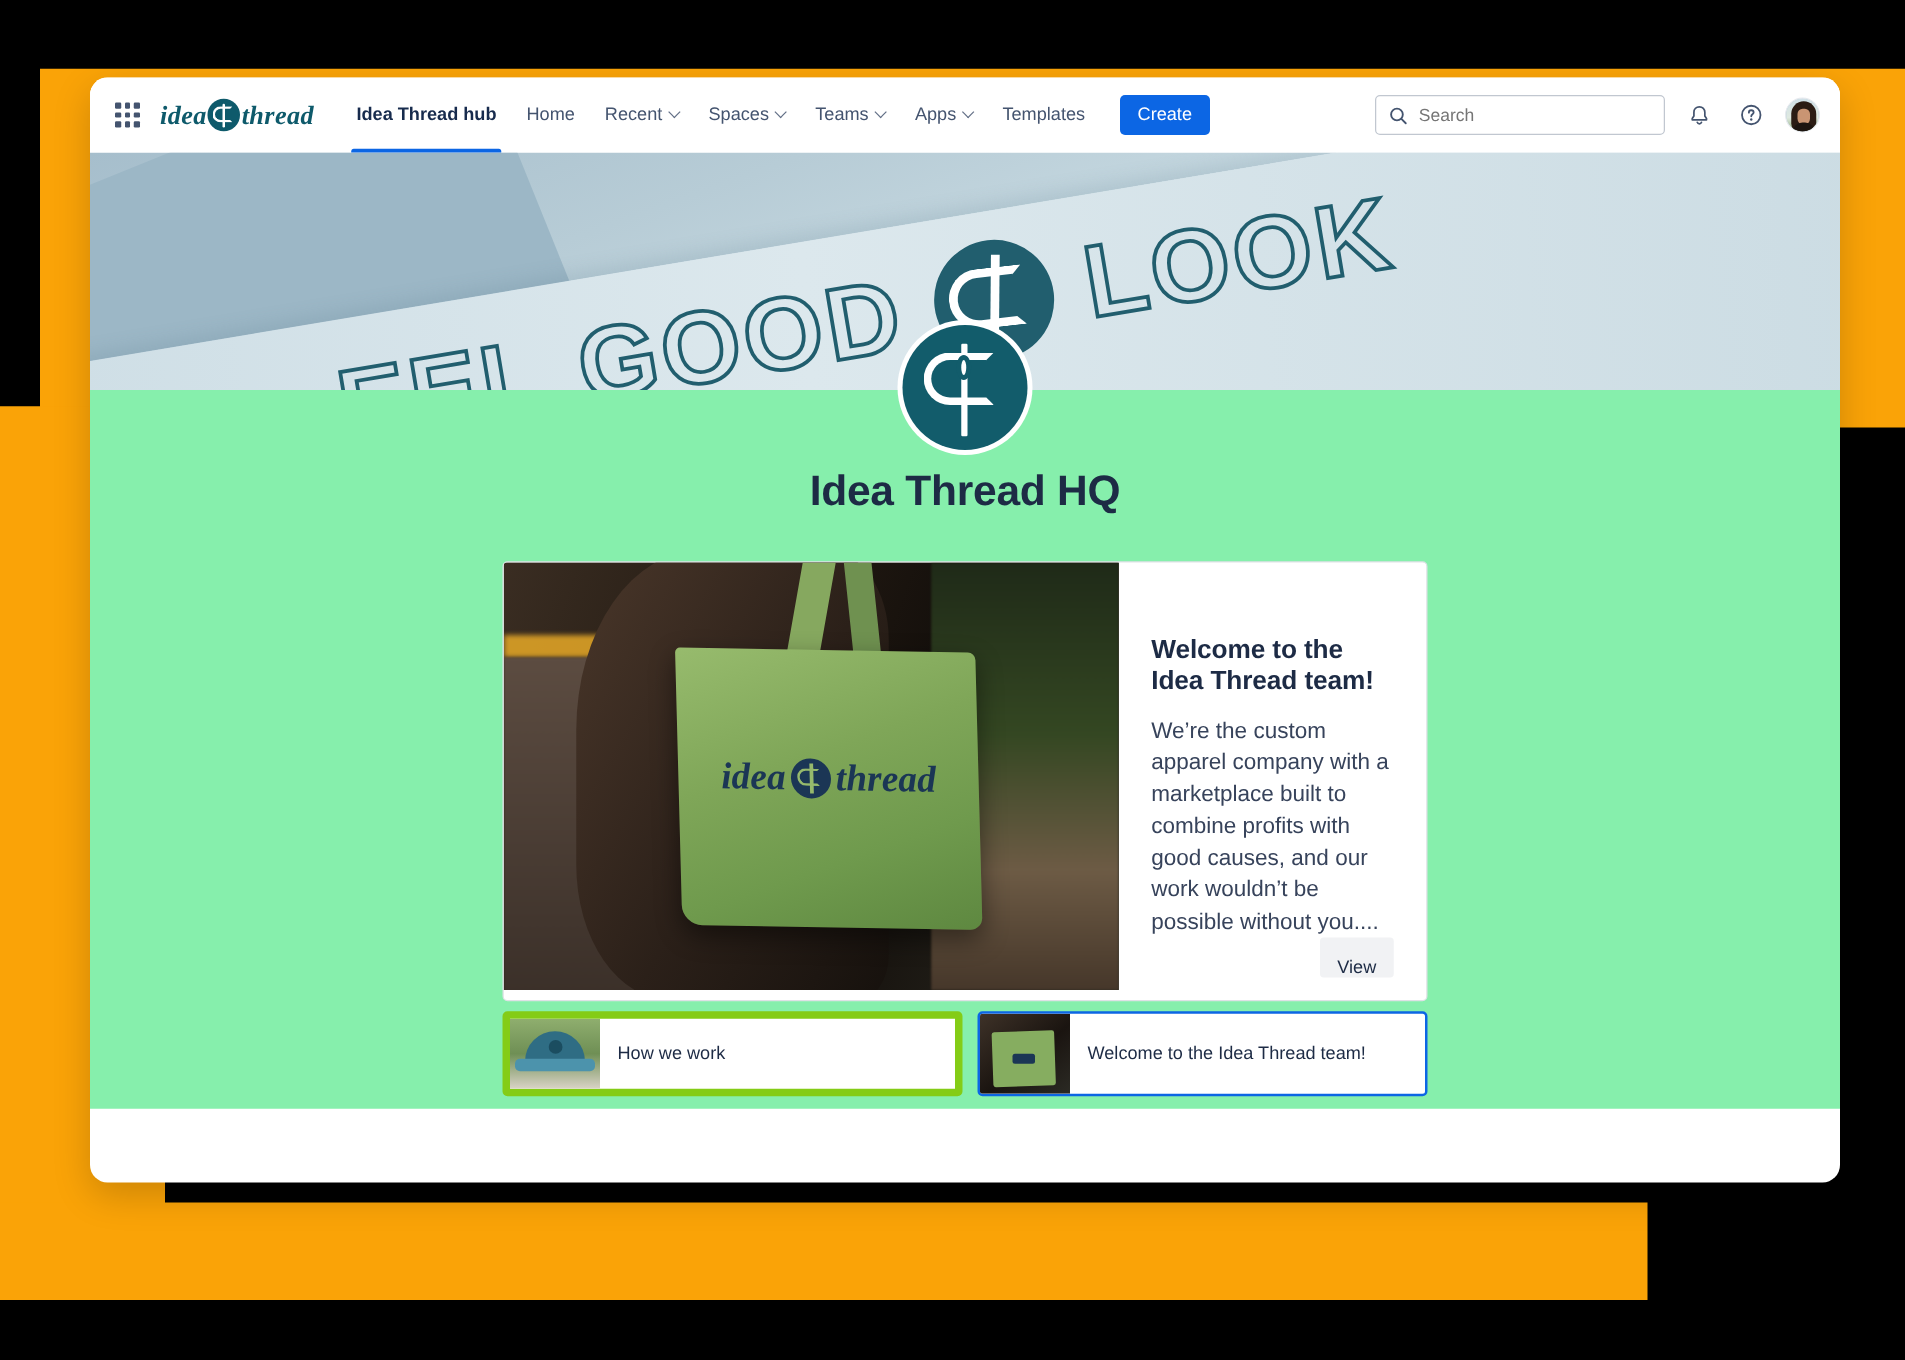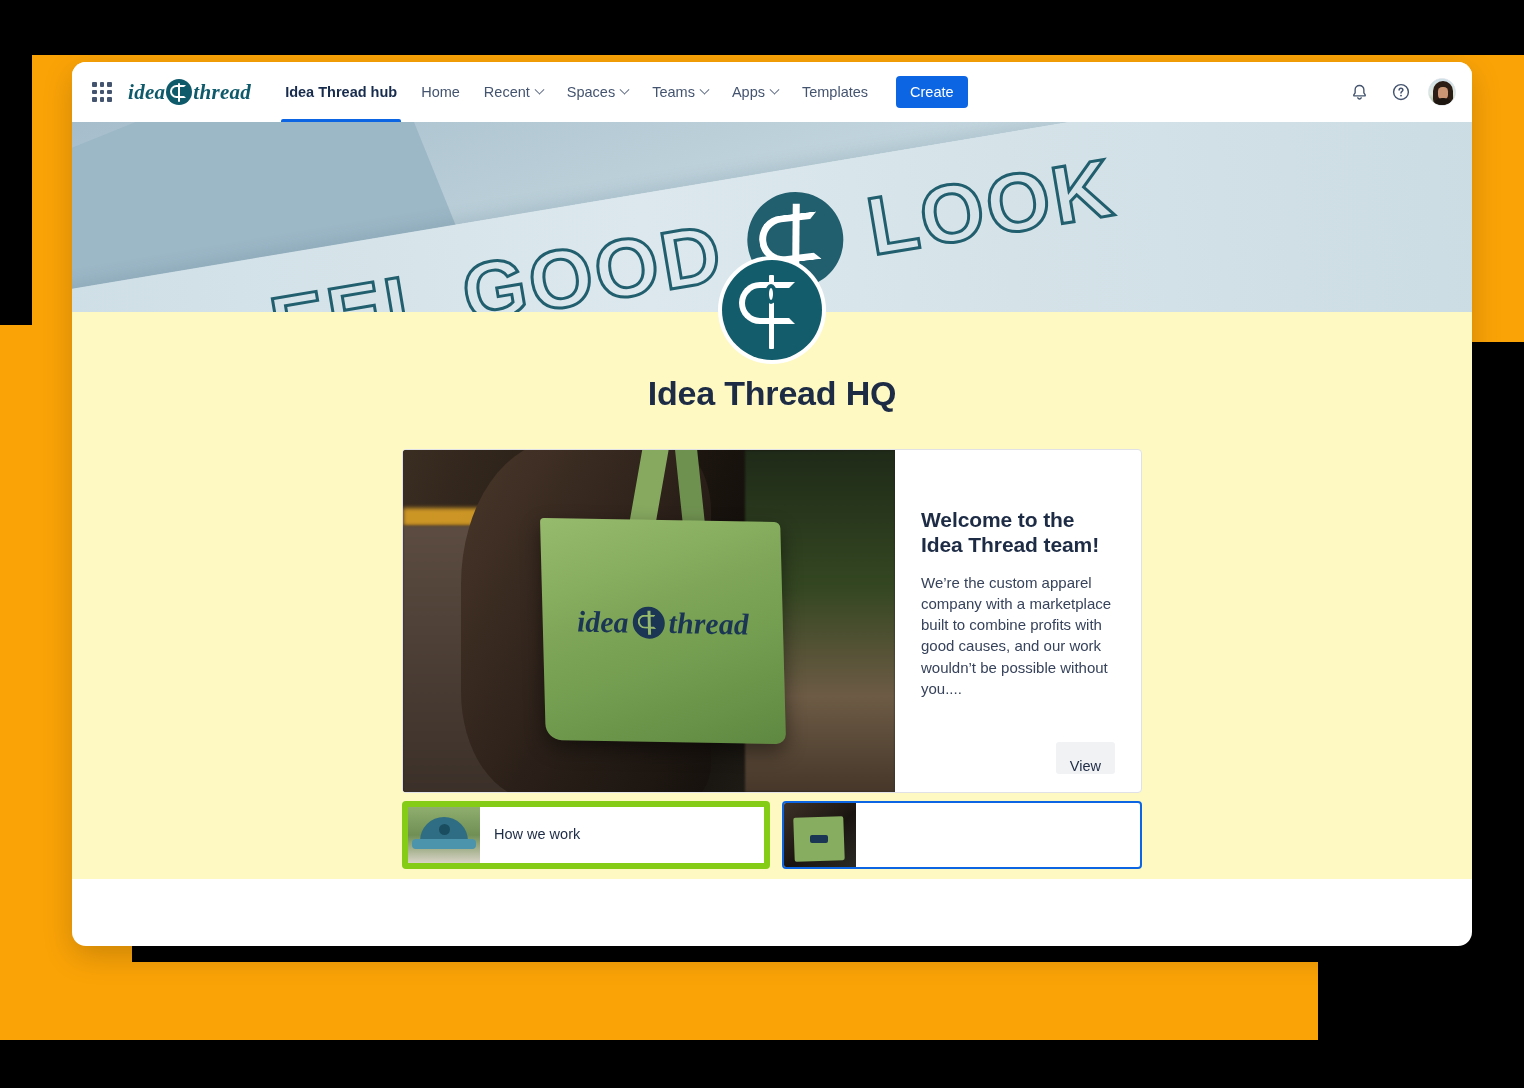--- a/index.html
+++ b/index.html
@@ -203,21 +203,21 @@
     transform: rotate(7deg);
   }
   .banner-mark::after {
     content:""; position:absolute; left: 12px; top: 22px;
     width: 46px; height: 34px;
     border: 7px solid #fff; border-right-color: transparent;
     border-radius: 26px 0 0 26px;
   }
 
   
-  .page { background:#fef9c3; padding: 0 0 10px 0; position:relative; }
+  .page { background:#86efac; padding: 0 0 10px 0; position:relative; }
 
   .page-logo {
     width: 100px; height: 100px; border-radius: 50%;
     background:#125C6B; position:absolute; left: 50%; top: -52px;
     transform: translateX(-50%); z-index: 4;
     box-shadow: 0 0 0 4px #fff;
   }
   .page-logo::before {
     content:""; position:absolute; left: 47px; top: 15px;
     width: 5px; height: 74px; background:#fff; border-radius: 1px;
@@ -296,21 +296,21 @@
   .hero-body {
     flex: 1; padding: 30px 26px 18px 26px;
     display:flex; flex-direction:column;
   }
   .hero-h {
     font-size: 21px; font-weight: 700; color:#1D2B45;
     line-height: 1.18; letter-spacing: -.1px; margin-top: 28px;
   }
   .hero-p {
     margin-top: 14px;
-    font-size: 15px; line-height: 1.42; color:#37435B;
+    font-size: 18px; line-height: 1.42; color:#37435B;
   }
   .view-btn {
     margin-top: auto; align-self: flex-end;
     background:#F1F2F4; color:#1D2B45;
     border:none; border-radius:3px;
     height: 31px; padding: 16px 14px;
     font-size: 14.5px; cursor:pointer;
     font-family:"Liberation Sans", sans-serif;
   }
 
@@ -430,20 +430,27 @@
           <span>Apps</span>
           <span class="caret"></span>
         </div>
         <div class="navitem">
           <span>Templates</span>
         </div>
         <button class="create-btn">Create</button>
       </div>
 
       <div class="nav-right">
+        <div class="searchbox">
+          <svg class="search-ic" width="15" height="15" viewBox="0 0 16 16" fill="none">
+            <circle cx="7" cy="7" r="5" stroke="#44546F" stroke-width="1.6"></circle>
+            <line x1="10.8" y1="10.8" x2="14.5" y2="14.5" stroke="#44546F" stroke-width="1.6" stroke-linecap="round"></line>
+          </svg>
+          <input class="search-inp" type="text" placeholder="Search" style="">
+        </div>
 
         <div class="icon-btn">
           <svg width="19" height="19" viewBox="0 0 20 20" fill="none">
             <path d="M10 2.6c-2.7 0-4.6 2-4.6 4.6v3.1L4 12.4v1.1h12v-1.1l-1.4-2.1V7.2c0-2.6-1.9-4.6-4.6-4.6z" stroke="#44546F" stroke-width="1.45" stroke-linejoin="round"></path>
             <path d="M8.2 15.6a1.9 1.9 0 0 0 3.6 0" stroke="#44546F" stroke-width="1.45" stroke-linecap="round"></path>
           </svg>
         </div>
 
         <div class="icon-btn">
           <svg width="20" height="20" viewBox="0 0 20 20" fill="none">
@@ -513,20 +520,21 @@
 
         <div class="thumbs">
           <div class="thumb">
             <div class="thumb-img ti-1">
                 <span class="cap-dot"></span>
               </div>
             <div class="thumb-label">How we work</div>
           </div>
           <div class="thumb selected">
             <div class="thumb-img ti-2"></div>
+            <div class="thumb-label">Welcome to the Idea Thread team!</div>
           </div>
         </div>
 
 
       </div>
     </div>
 
   </div>
 </div>
 

